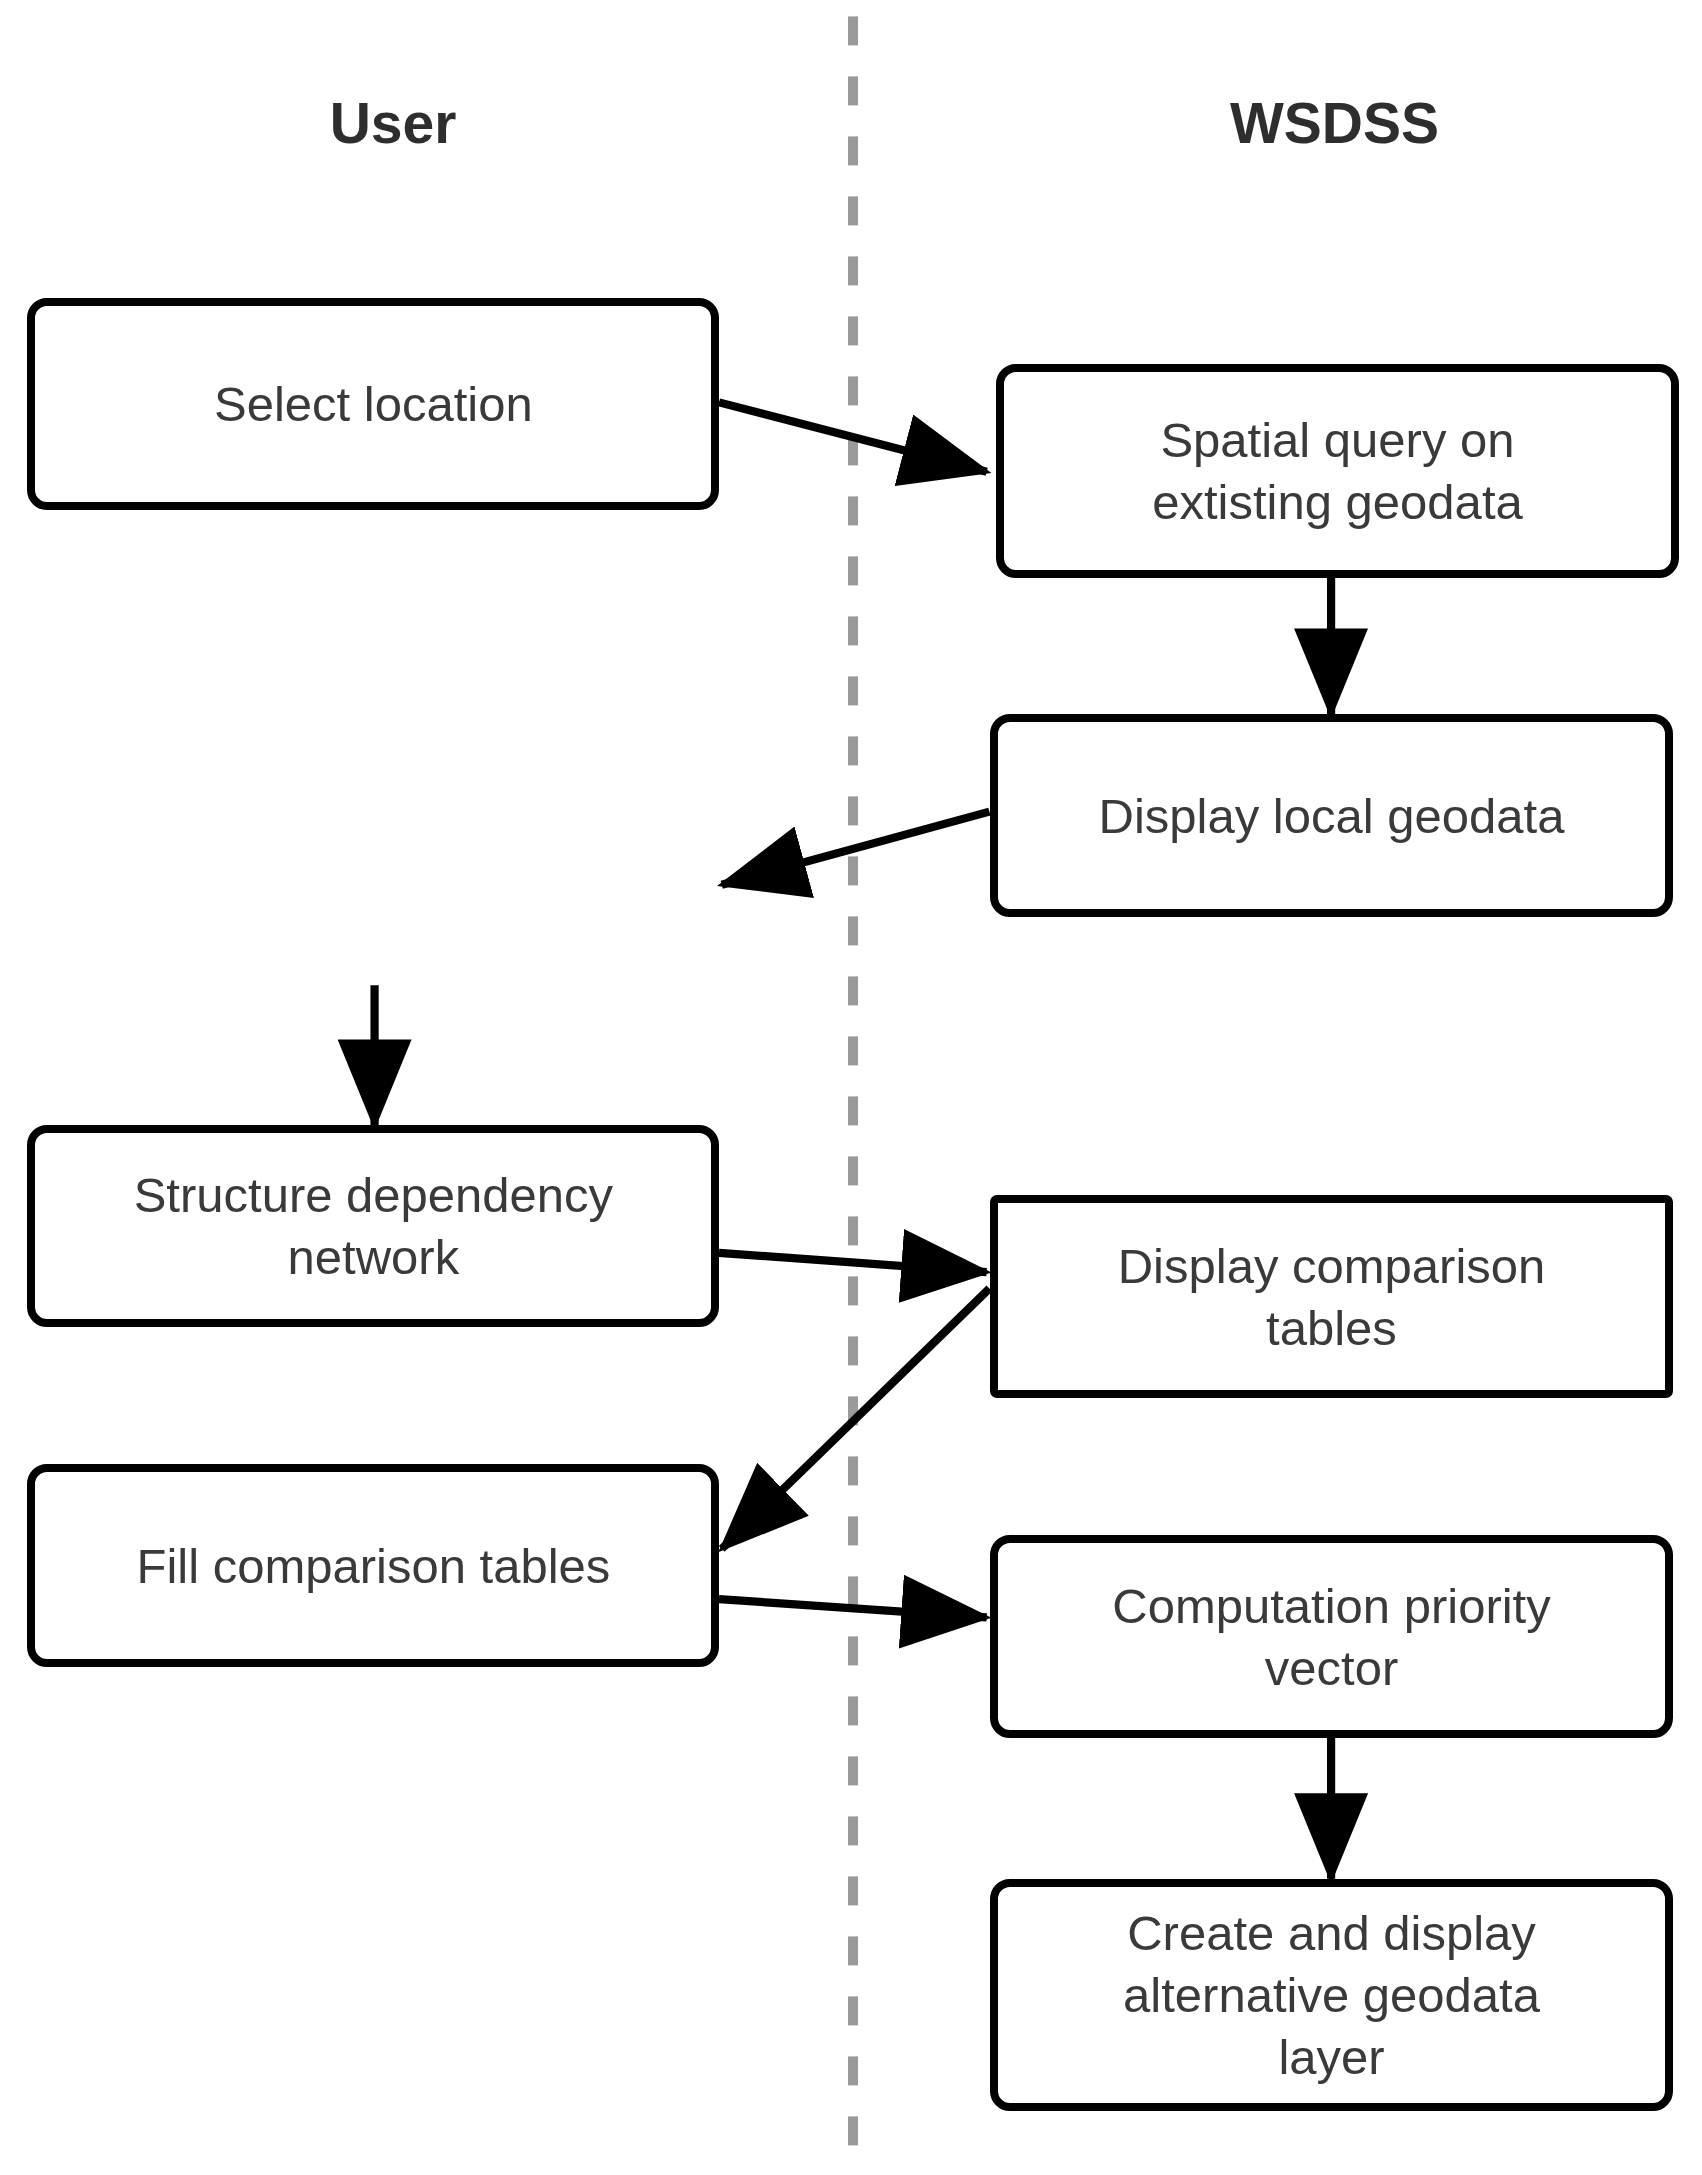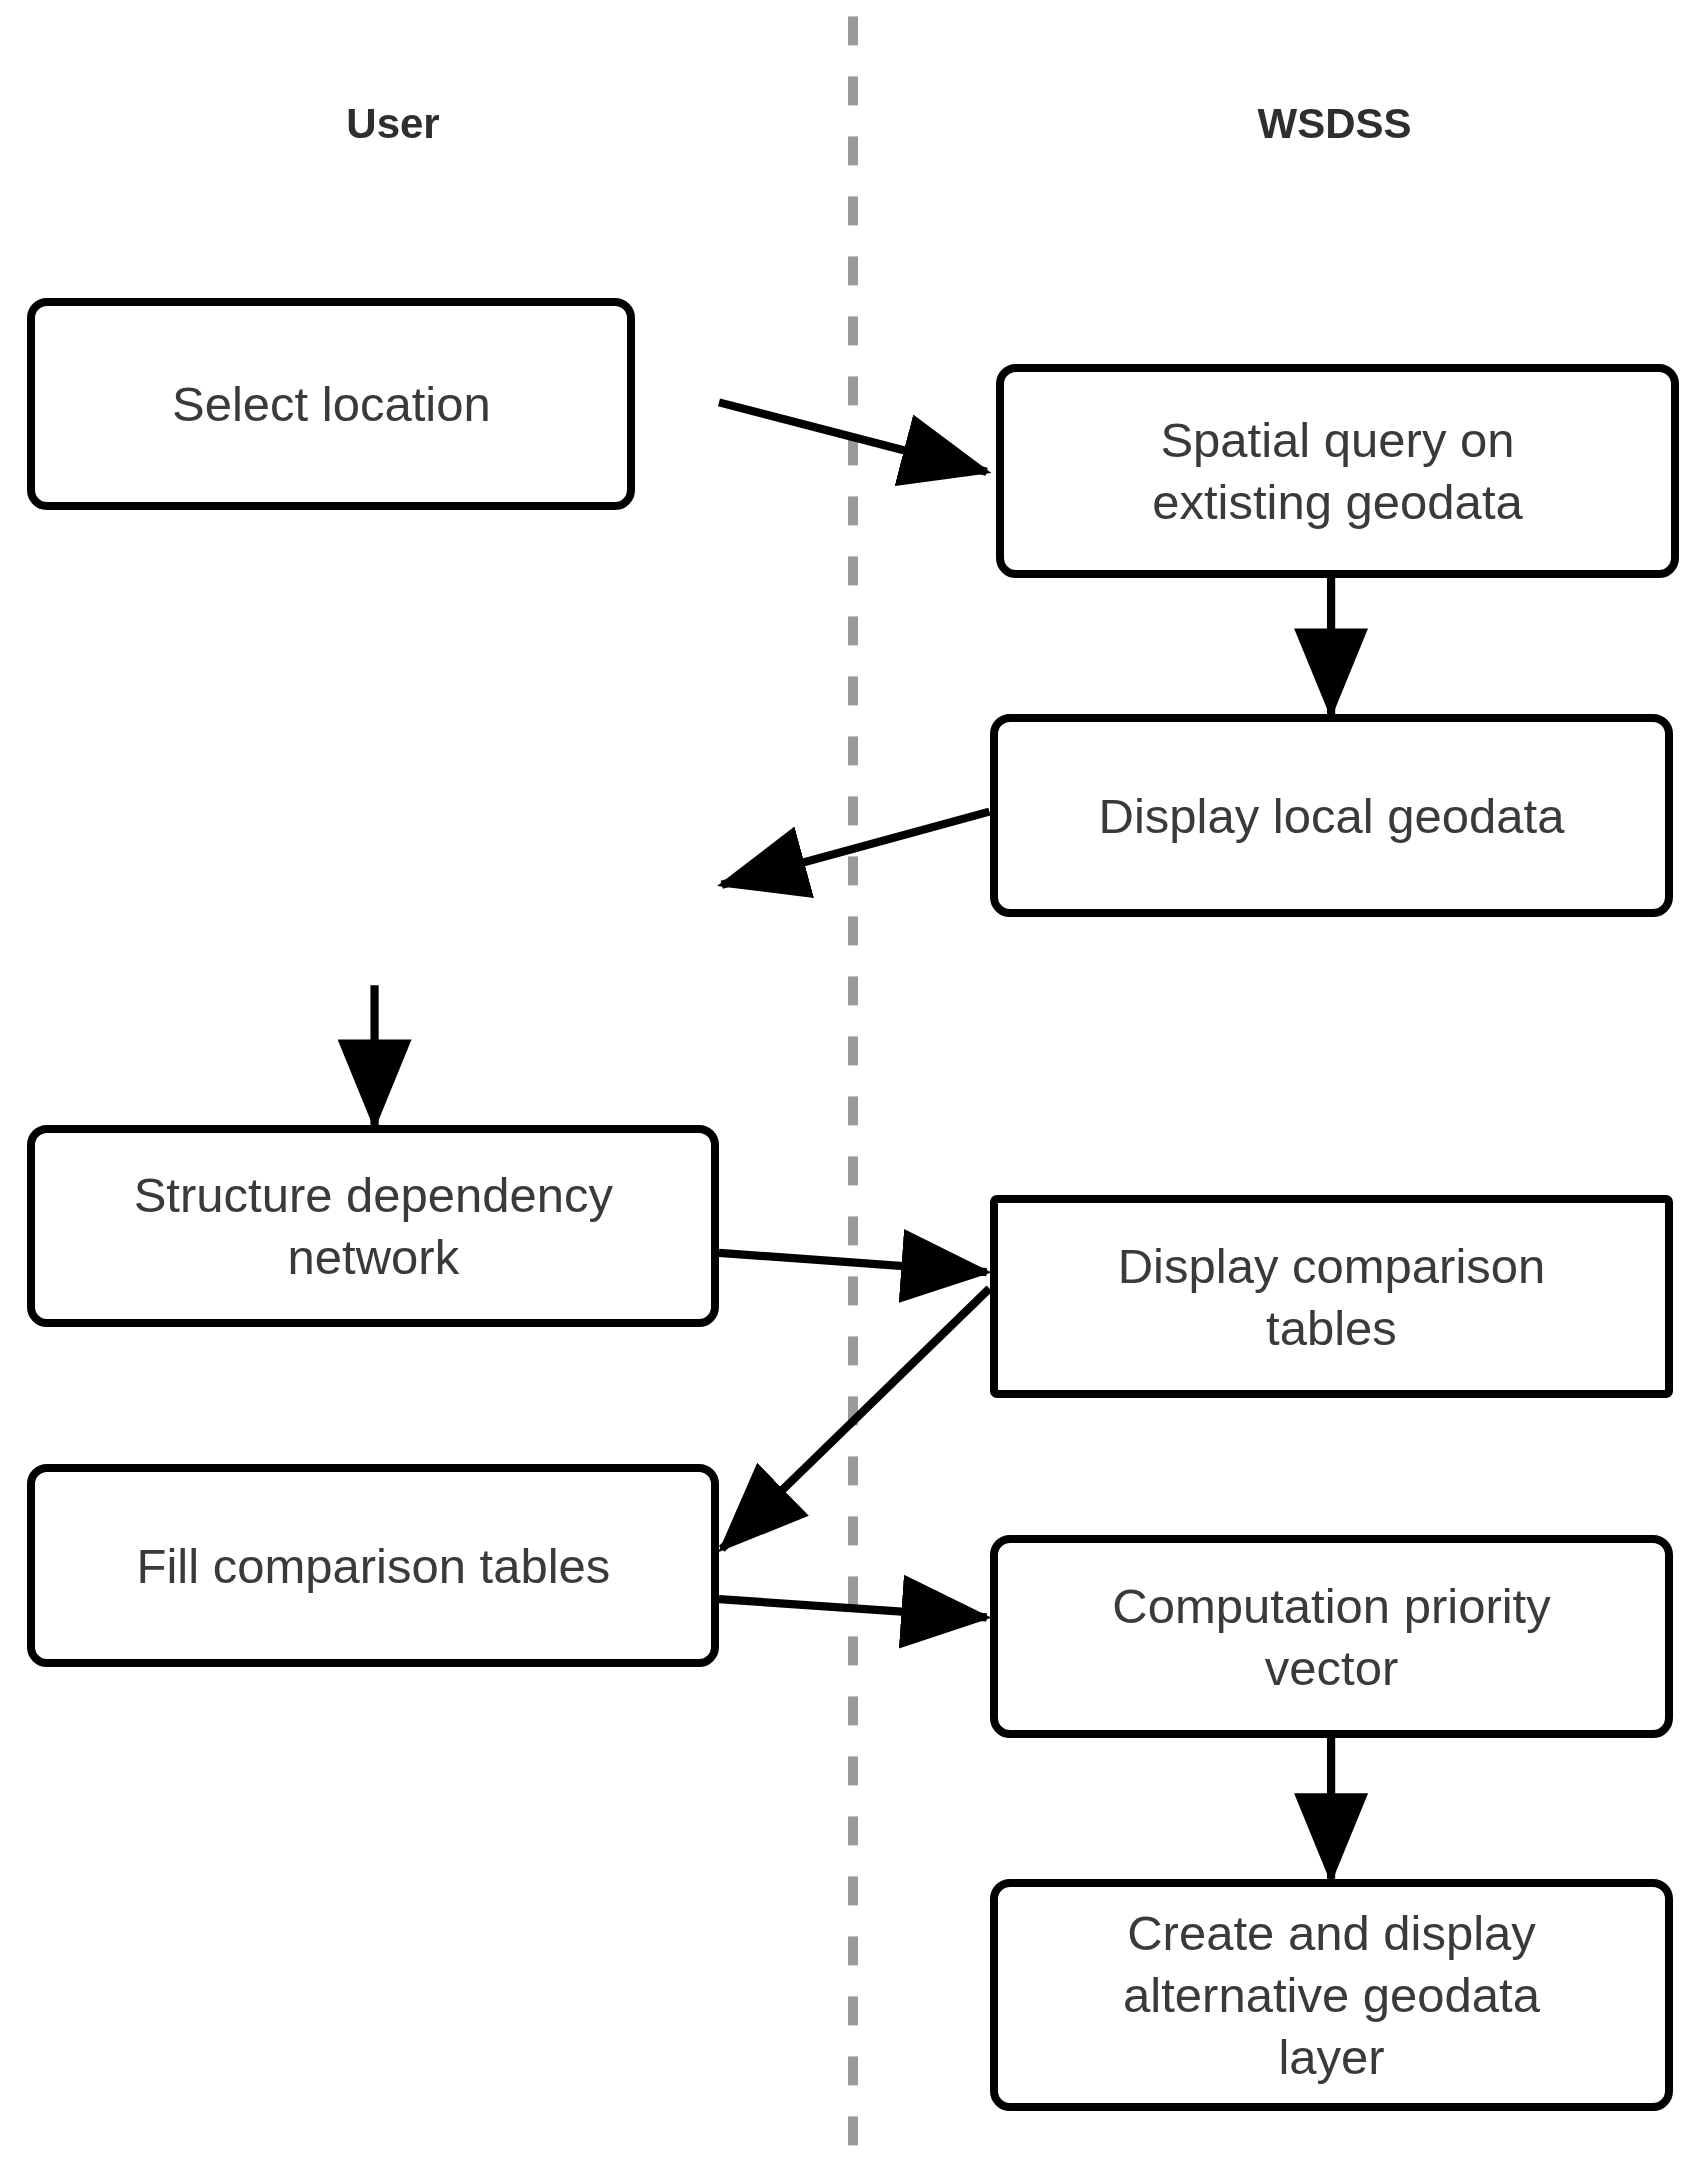--- a/index.html
+++ b/index.html
@@ -29,21 +29,21 @@
       rgba(0,0,0,0) 29px, rgba(0,0,0,0) 60px
     );
     background-size: 10px 60px;
     background-repeat: repeat-y;
     background-position: 0px 16.4px;
   }
   .lane-header {
     position: absolute;
     font-weight: bold;
     color: #2e2e2e;
-    font-size: 42px;
+    font-size: 57px;
     line-height: 57px;
     text-align: center;
     white-space: nowrap;
   }
   #lane-header-user   { left: 0px;    top: 95px; width: 786px; }
   #lane-header-wsdss  { left: 914px; top: 95px; width: 841px; }
 
   .node {
     position: absolute;
     box-sizing: border-box;
@@ -98,21 +98,21 @@
 
     <line x1="787" y1="1371" x2="1080" y2="1392" stroke="#000000" stroke-width="9" marker-end="url(#arrowhead)"></line>
 
     <line x1="1083" y1="1410" x2="790" y2="1695" stroke="#000000" stroke-width="9" marker-end="url(#arrowhead)"></line>
 
     <line x1="787" y1="1750" x2="1080" y2="1770" stroke="#000000" stroke-width="9" marker-end="url(#arrowhead)"></line>
 
     <line x1="1457" y1="1902" x2="1457" y2="2056" stroke="#000000" stroke-width="9" marker-end="url(#arrowhead)"></line>
   </svg>
 
-  <div class="node" id="node-select-location" style="left:27.4px; top:298px; width:608px; height:212px;">Select location</div>
+  <div class="node" id="node-select-location" style="left:27.4px; top:298px; width:692px; height:212px;">Select location</div>
 
   <div class="node" id="node-spatial-query" style="left:996px; top:364px; width:683px; height:214px;">Spatial query on
 extisting geodata</div>
 
   <div class="node" id="node-display-local" style="left:990px; top:714px; width:683px; height:203px;">Display local geodata</div>
 
 
   <div class="node" id="node-structure-dependency" style="left:27.4px; top:1125px; width:692px; height:202px;">Structure dependency
 network</div>
 

